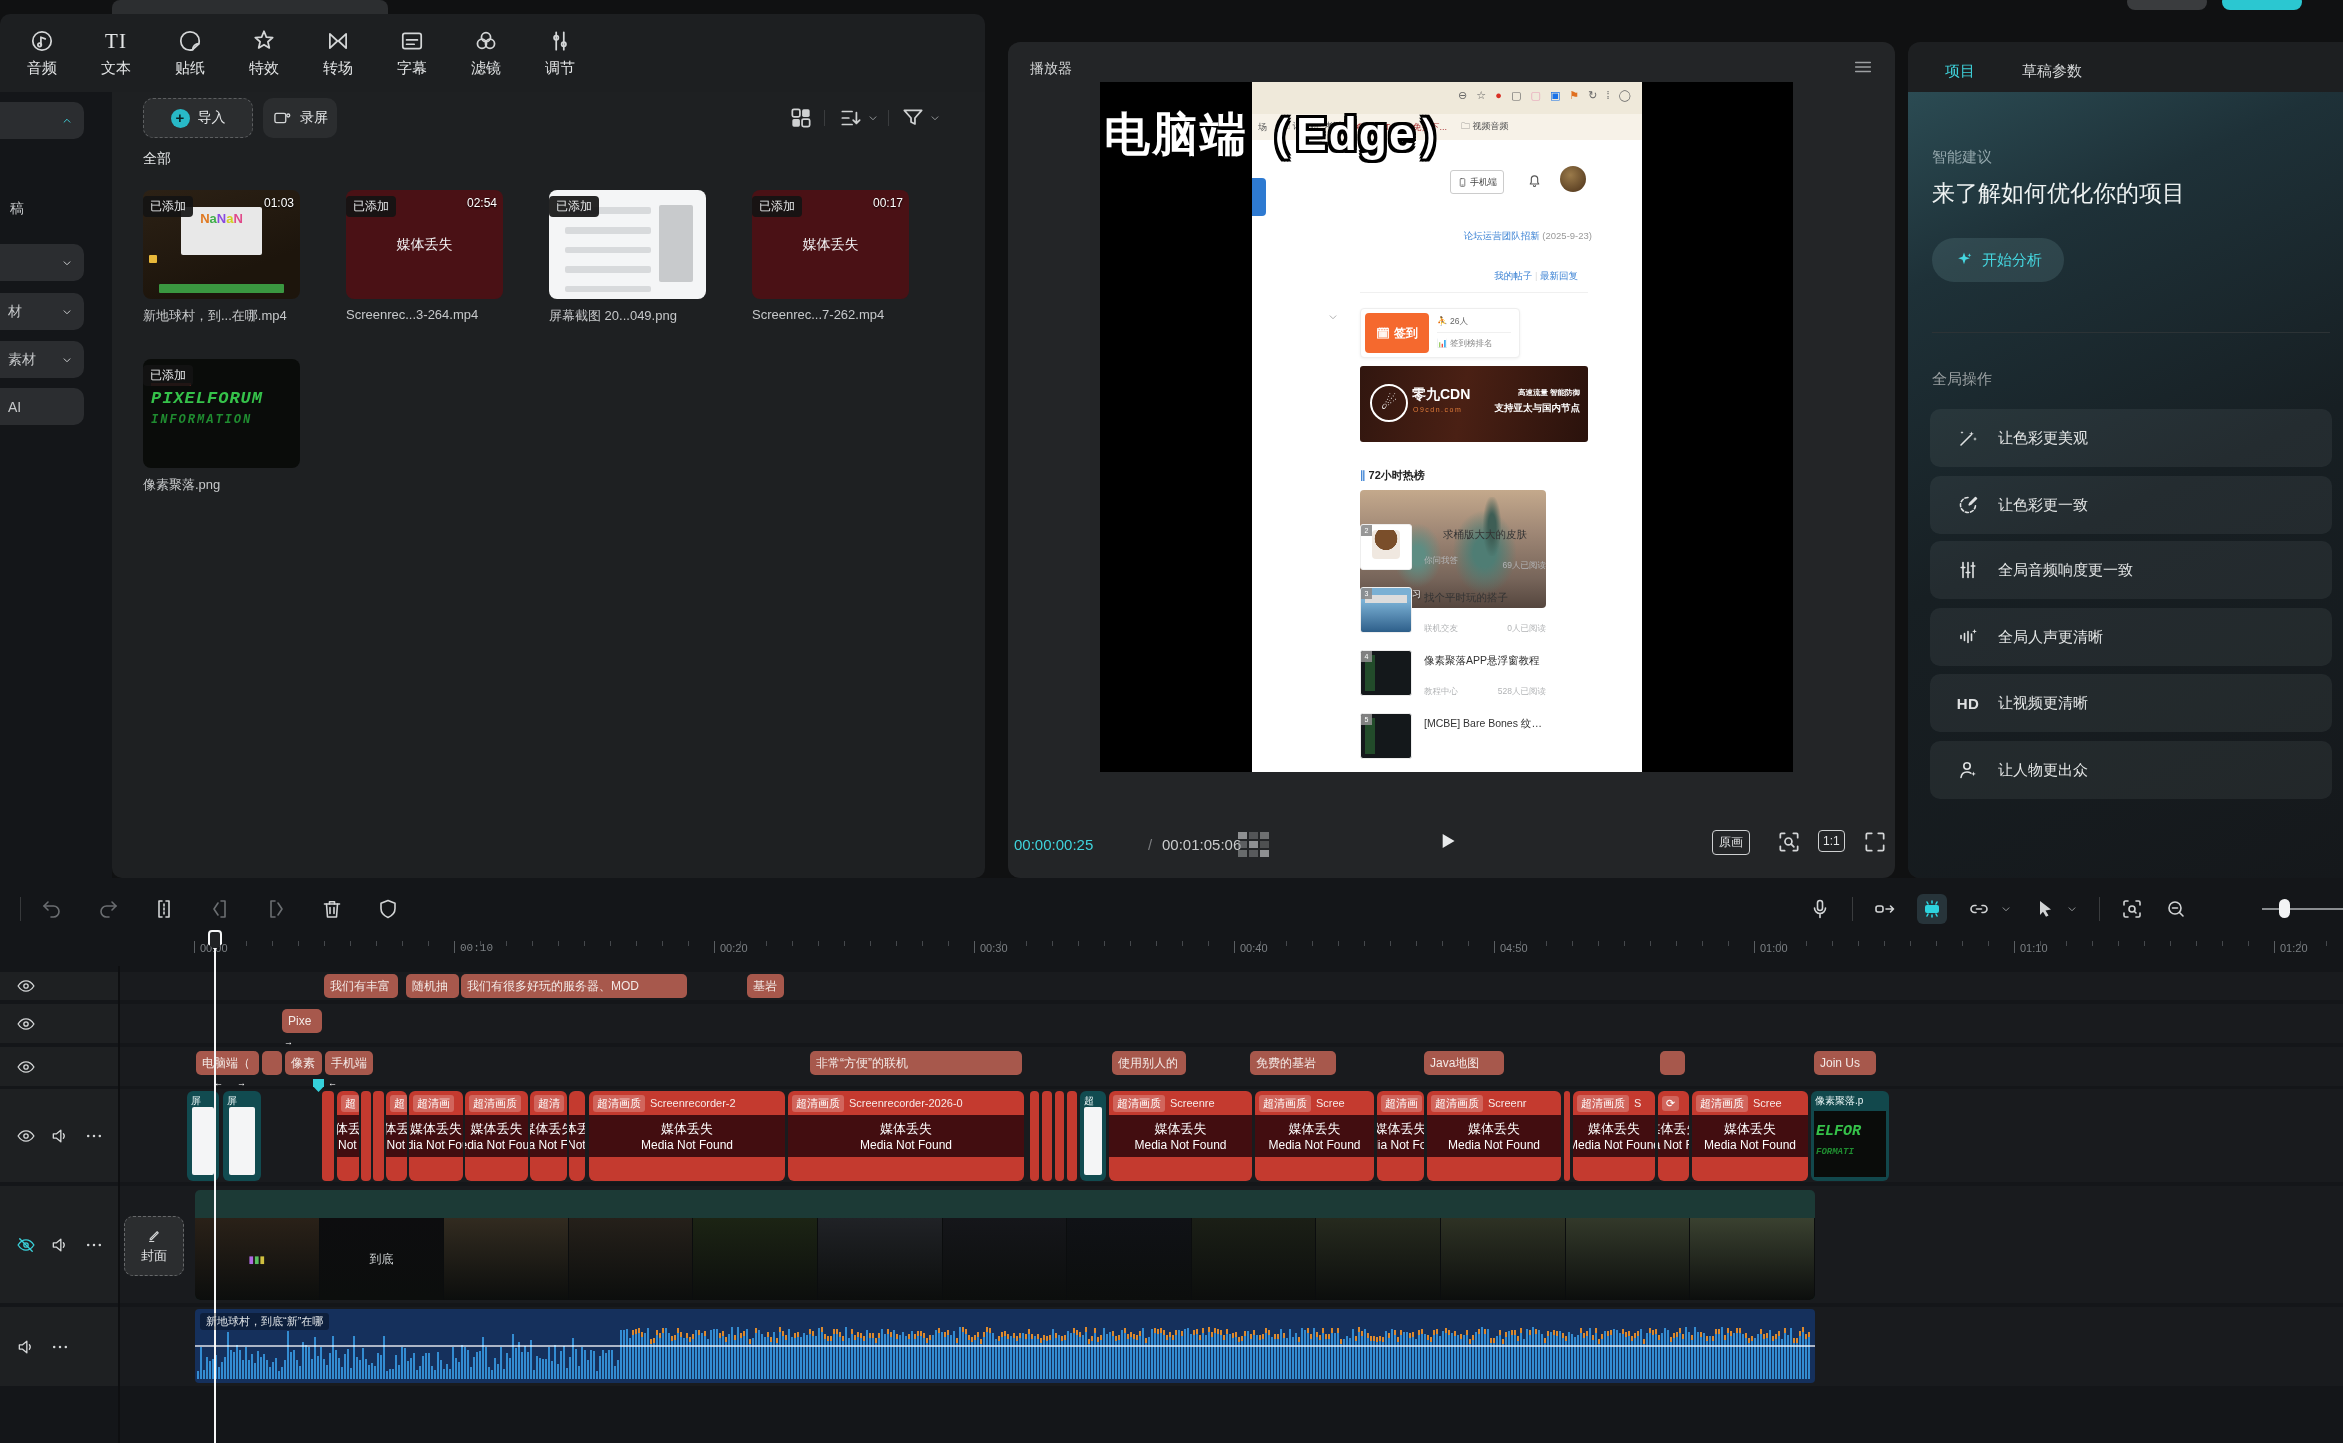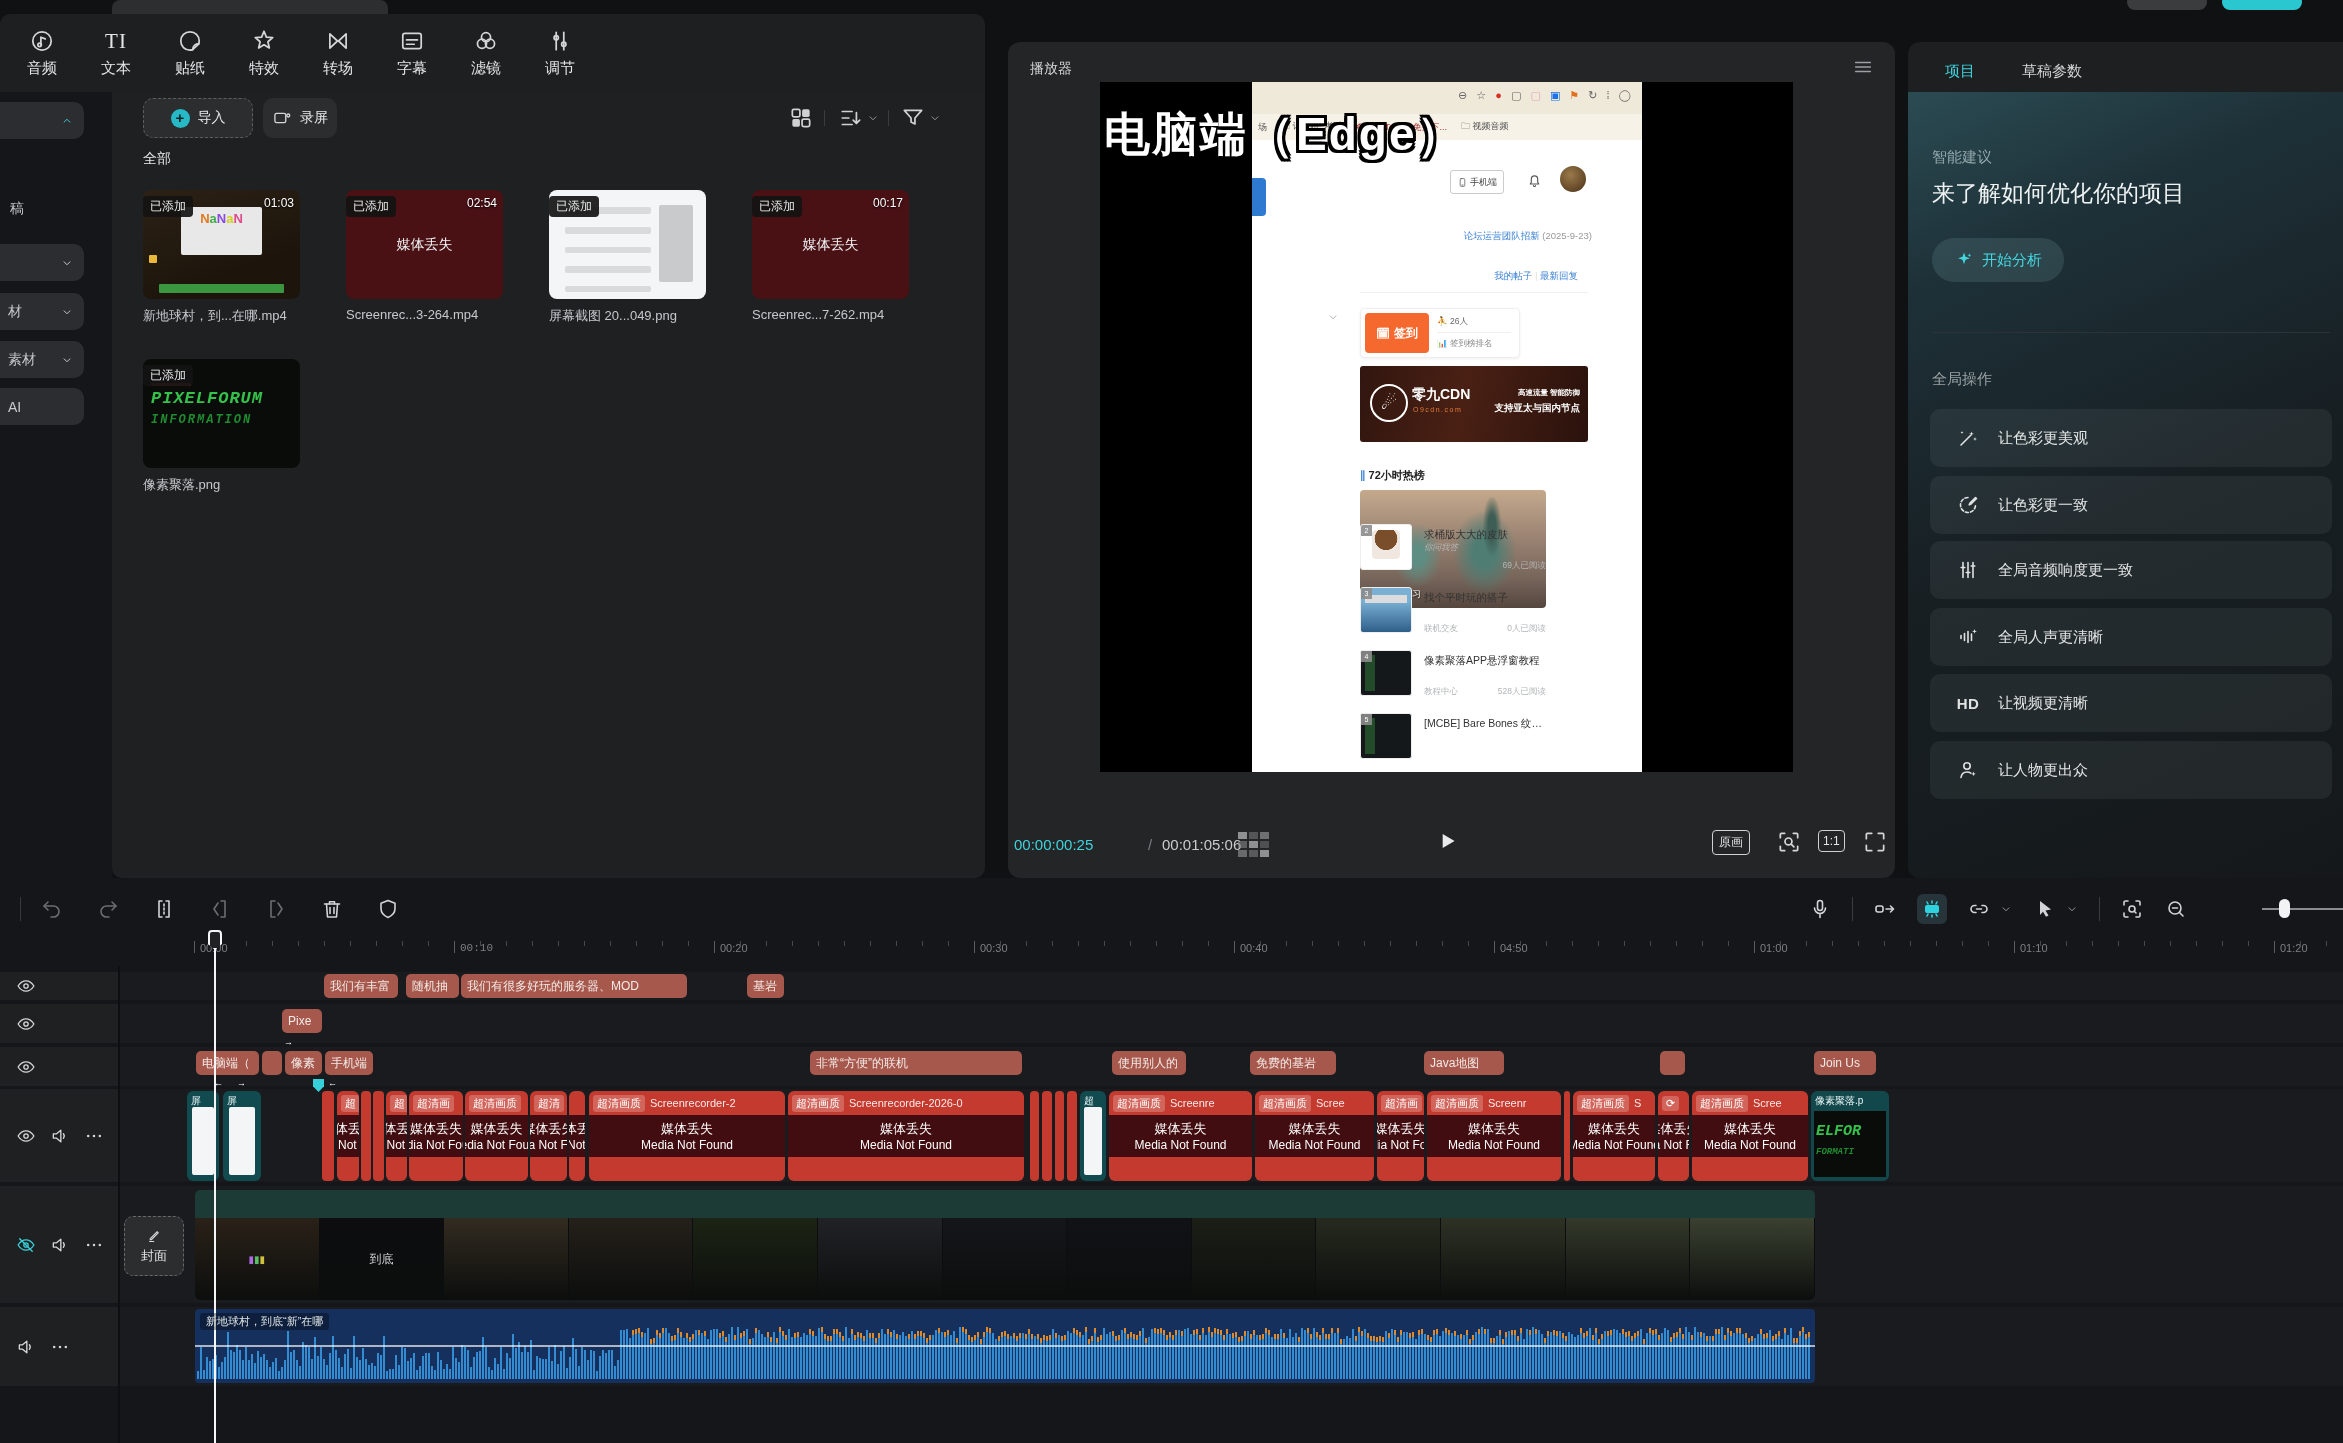--- a/index.html
+++ b/index.html
@@ -368,22 +368,22 @@
         <div style="position:absolute;left:18%;top:28%;width:26%;height:55%;background:radial-gradient(ellipse,#5e8d83 20%,transparent 70%);"></div>
         <div style="position:absolute;left:50%;top:18%;width:34%;height:70%;background:radial-gradient(ellipse,#4f7d74 25%,transparent 72%);"></div>
         <div style="position:absolute;left:66%;top:6%;width:10%;height:50%;background:radial-gradient(ellipse,#3e5e55 30%,transparent 75%);"></div>
         <div style="position:absolute;left:7px;bottom:7px;color:#fff;font-size:9px;text-shadow:0 1px 2px #000;">建筑渲染练习</div>
       </div>
       <div class="ph" style="left: 108px; top: 440px; width: 186px; height: 56px;">
         <div style="position: absolute; left: 0px; top: 2px; width: 50px; height: 44px; border-radius: 3px; overflow: hidden; border: 1px solid rgb(238, 238, 238); background: rgb(255, 255, 255);">
           <div style="position: absolute; left: 22%; top: 12%; width: 56%; height: 66%; background: radial-gradient(circle at 50% 30%, rgb(122, 78, 42) 45%, rgb(240, 232, 224) 47%); border-radius: 4px;"></div>
           <div class="rank">2</div>
         </div>
-        <div class="post-title" style="left: 64px; top: 6px; width: 122px; overflow: hidden; text-overflow: ellipsis;">求桶版大大的皮肤</div>
-        <div class="post-meta" style="left: 64px; top: 20px; font-style: italic;">你问我答</div>
+        <div class="post-title" style="left: 64px; top: 6px; width: 122px; overflow: hidden; text-overflow: ellipsis; text-align: center;">求桶版大大的皮肤</div>
+        <div class="post-meta" style="left: 64px; top: 33px;">你问我答</div>
         <div class="post-meta" style="right: 0px; top: 38px;">69人已阅读</div>
       </div>
       <div class="ph" style="left: 108px; top: 503px; width: 186px; height: 56px;">
         <div style="position: absolute; left: 0px; top: 2px; width: 50px; height: 44px; border-radius: 3px; overflow: hidden; border: 1px solid rgb(238, 238, 238); background: linear-gradient(rgb(122, 176, 212) 30%, rgb(46, 95, 138));">
           <div style="position: absolute; left: 8%; top: 16%; width: 84%; height: 18%; background: rgb(220, 220, 220);"></div>
           <div class="rank">3</div>
         </div>
         <div class="post-title" style="left: 64px; top: 6px; width: 122px; overflow: hidden; text-overflow: ellipsis;">找个平时玩的搭子</div>
         <div class="post-meta" style="left: 64px; top: 38px;">联机交友</div>
         <div class="post-meta" style="right: 0px; top: 38px;">0人已阅读</div>

